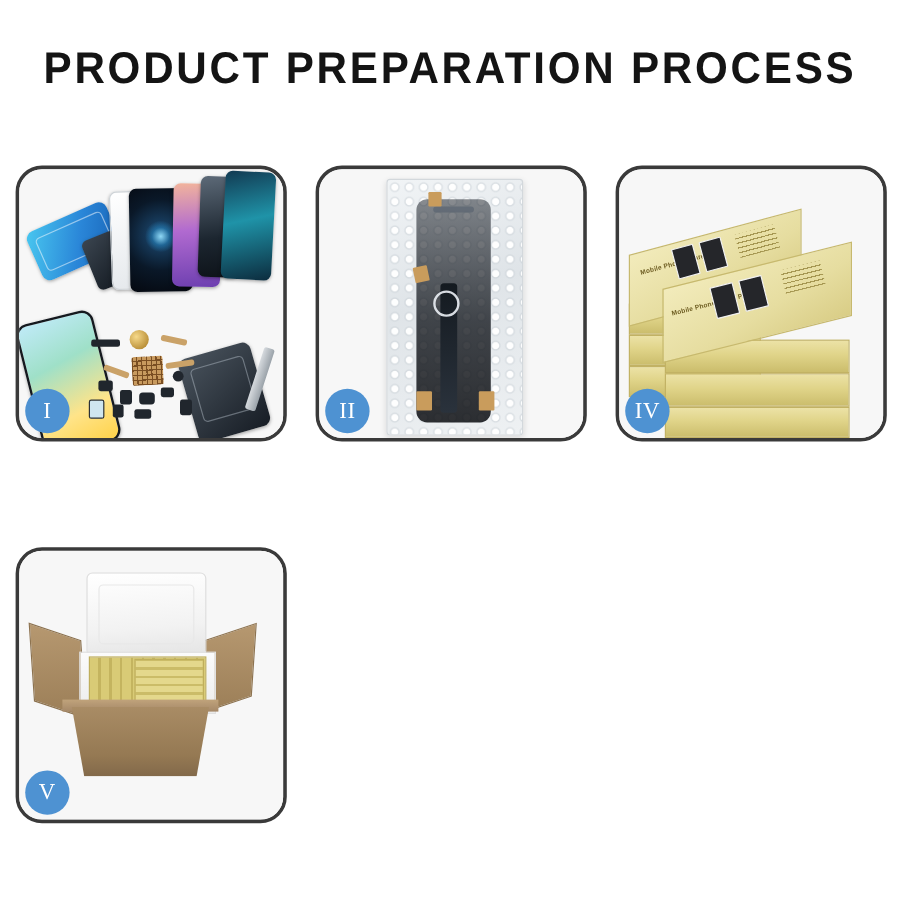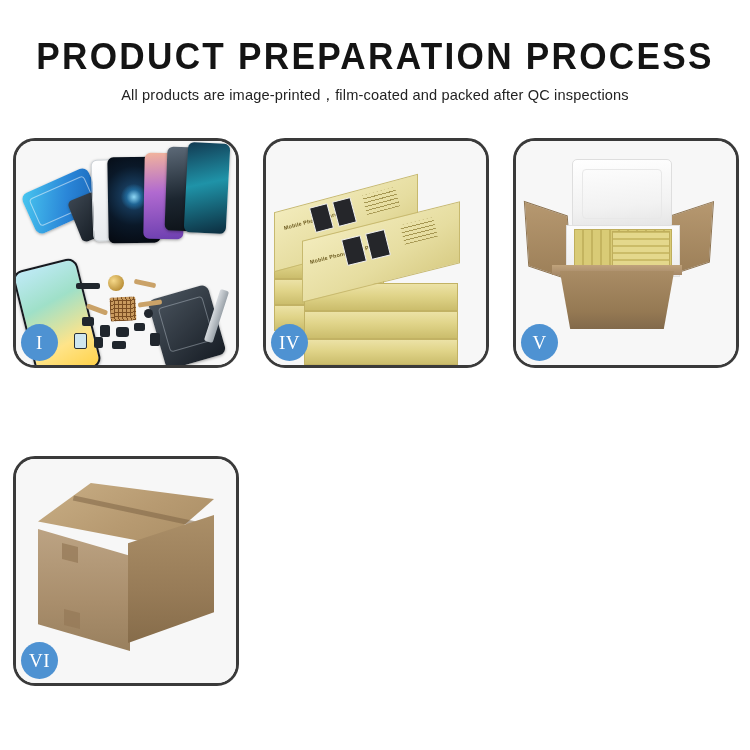--- a/index.html
+++ b/index.html
@@ -454,21 +454,20 @@
     transform: skewY(14deg);
   }
 </style>
 </head>
 <body>
 
 <div class="page">
 
   <div class="header">
     <div class="main-title">PRODUCT PREPARATION PROCESS</div>
-    <div class="sub-title">All products are image-printed，film-coated and packed after QC inspections</div>
   </div>
 
   <div class="grid">
 
     <div class="panel p1">
       <div class="panel-scene">
         <div class="ph ph-blue-flat"></div>
         <div class="ph ph-dark-sm"></div>
         <div class="ph ph-white-tall"></div>
         <div class="ph ph-black-main"></div>
@@ -490,20 +489,34 @@
         <div class="blk b6"></div>
         <div class="blk b7"></div>
         <div class="blk b8"></div>
         <div class="blk b9"></div>
         <div class="blk b10"></div>
         <div class="tweezer"></div>
       </div>
       <div class="badge">I</div>
     </div>
 
+    <div class="panel p2">
+      <div class="panel-scene">
+        <div class="bubblebag">
+          <div class="inner-screen"></div>
+          <div class="flexstrip"></div>
+          <div class="flexring"></div>
+          <div class="bag-tape t1"></div>
+          <div class="bag-tape t2"></div>
+          <div class="bag-tape t3"></div>
+          <div class="bag-tape t4"></div>
+        </div>
+      </div>
+      <div class="badge">II</div>
+    </div>
 
 
     <div class="panel p4">
       <div class="panel-scene">
         <div class="stack">
 
           <div class="ybox" style="left:2px; top:96px; width:108px; height:24px;"></div>
           <div class="ybox" style="left:2px; top:122px; width:108px; height:24px;"></div>
           <div class="ybox" style="left:2px; top:148px; width:108px; height:24px;"></div>
 
@@ -534,26 +547,15 @@
         <div class="foamlid"></div>
         <div class="foambody"></div>
         <div class="yellowstack-in"></div>
         <div class="yellowstack-in2"></div>
         <div class="cartonrim"></div>
         <div class="cartonfront"></div>
       </div>
       <div class="badge">V</div>
     </div>
 
-    <div class="panel p6">
-      <div class="panel-scene">
-        <div class="ctop"></div>
-        <div class="cseam"></div>
-        <div class="cleft"></div>
-        <div class="cright"></div>
-        <div class="ctape1"></div>
-        <div class="ctape2"></div>
-      </div>
-      <div class="badge">VI</div>
-    </div>
 
   </div>
 </div>
 
 </body></html>

